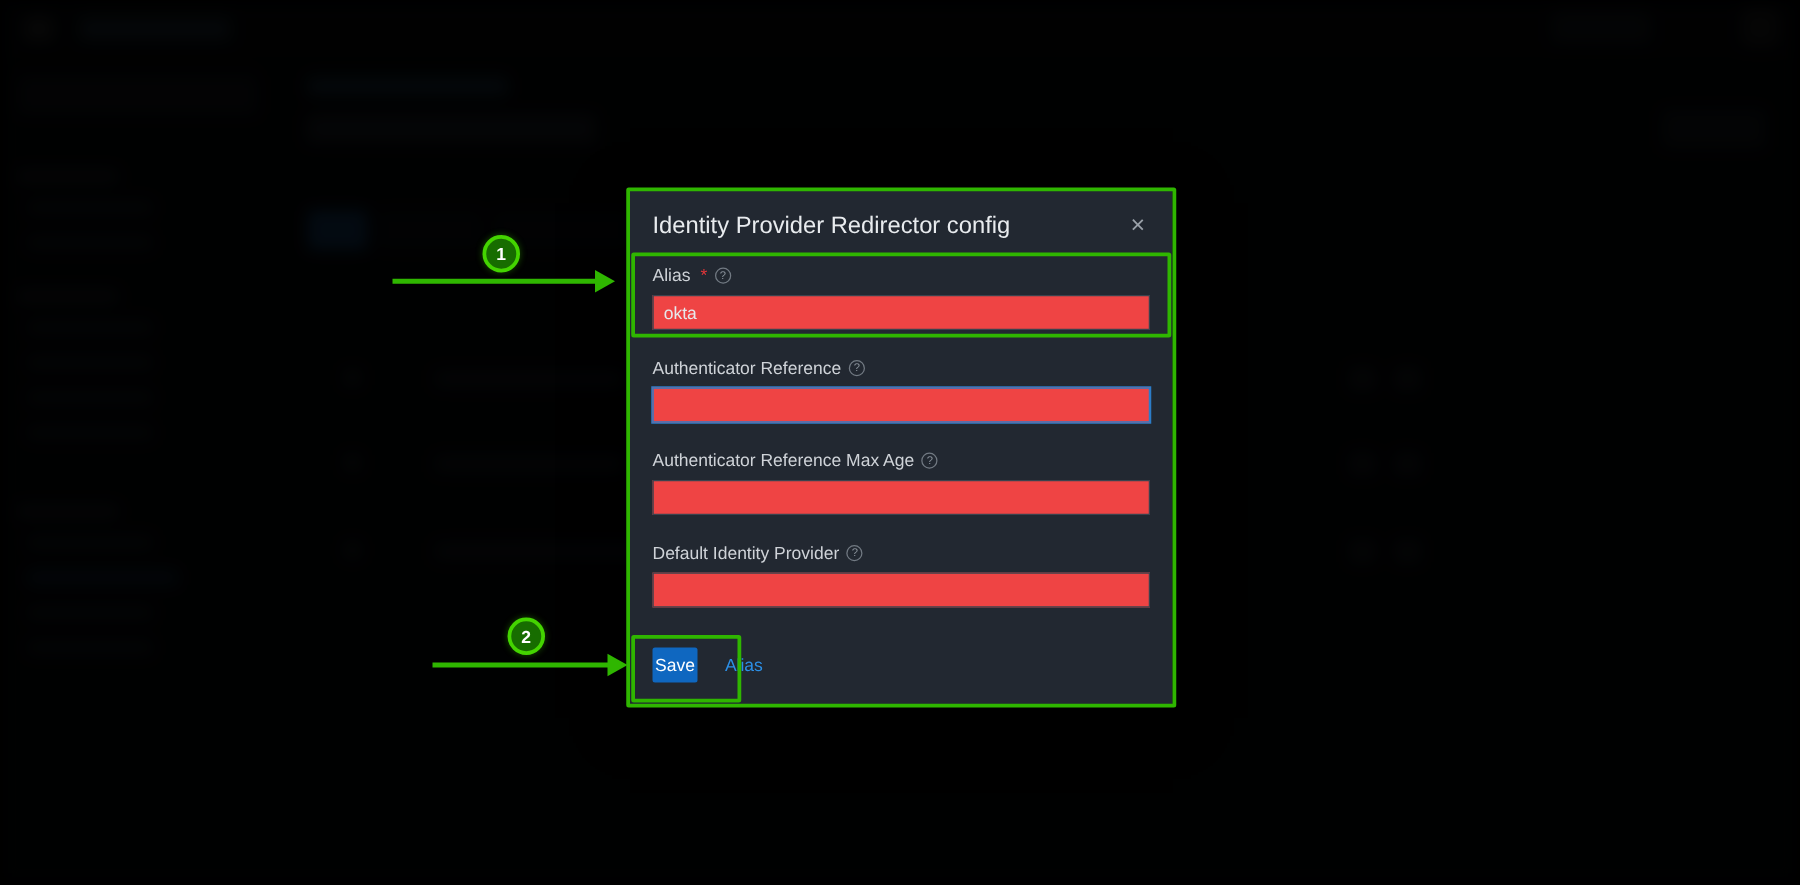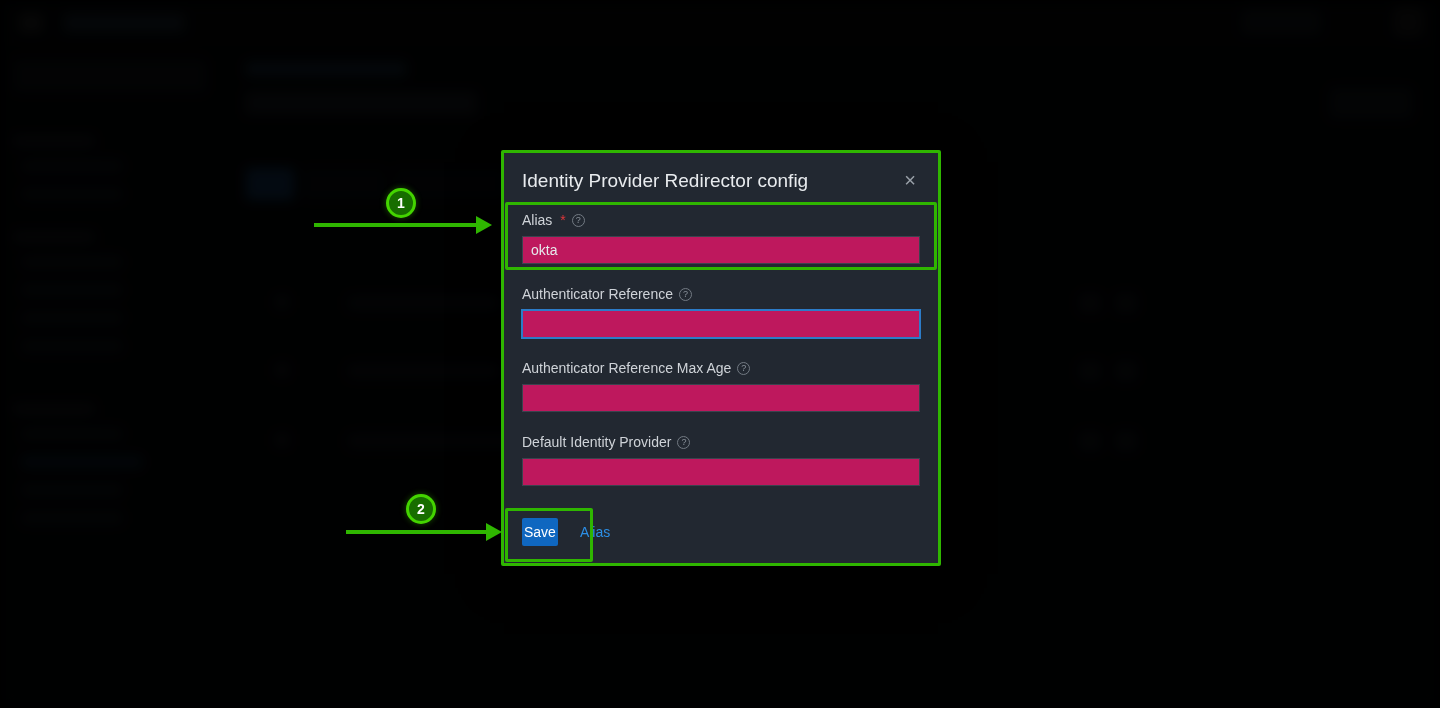--- a/index.html
+++ b/index.html
@@ -65,21 +65,21 @@
   .fld-label { display: flex; align-items: center; gap: 6px; font-size: 14px; color: #cfd3d8; margin-top: 6px; text-align: right; }
   .req { color: #e0363a; font-size: 14px; margin-left: 2px; }
   .help-ic {
     display: inline-flex; width: 13px; height: 13px;
     border: 1px solid #727a83; border-radius: 50%;
     align-items: center; justify-content: center;
     font-size: 9px; color: #8b939c;
   }
   .fld-input {
     width: 100%; height: 28px;
-    background: #be185d; color: #e6e9ec;
+    background: #ef4444; color: #e6e9ec;
     border: 1px solid #3b434e;
     padding: 4px 8px; margin: 8px 0 16px 0;
     font-size: 14px; outline: none;
   }
   .fld-input.focused { border: 1px solid #2c7cc8; box-shadow: 0 0 0 1px #2c7cc8; }
 
   .modal .m-foot {
     display: flex; align-items: center; gap: 18px;
     padding: 16px 18px 18px 18px;
   }

